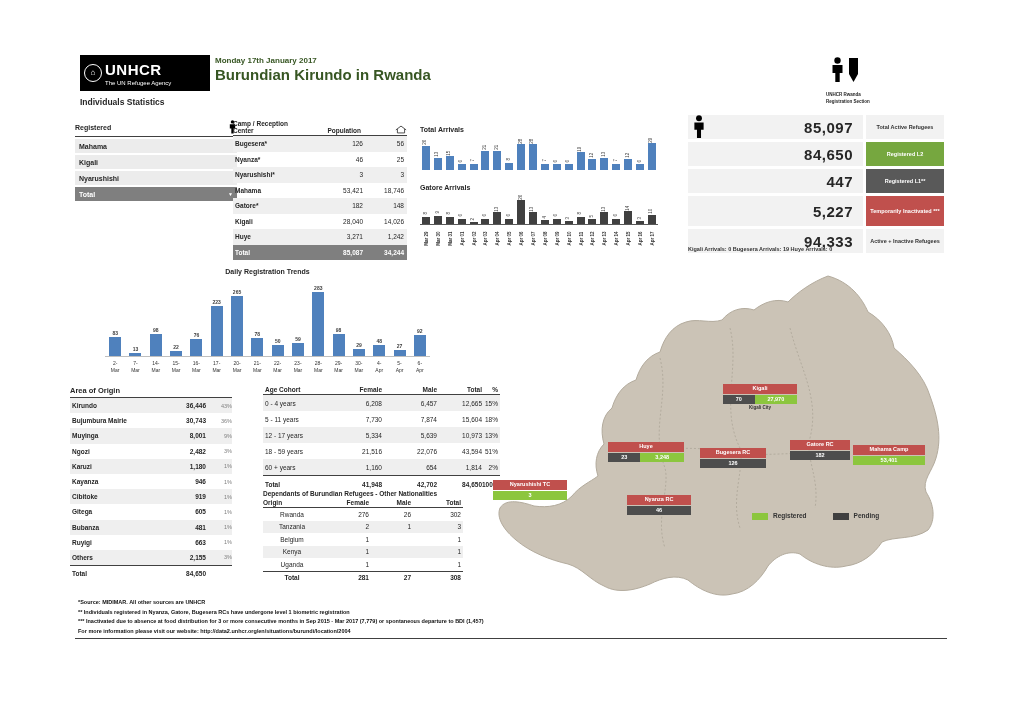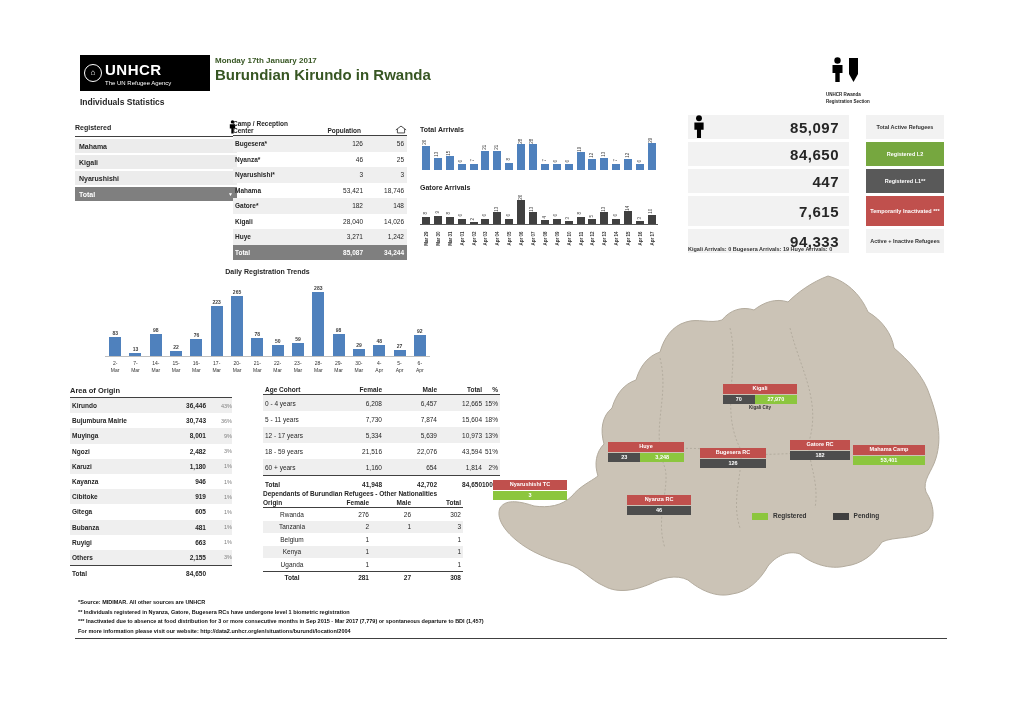--- a/index.html
+++ b/index.html
@@ -46,21 +46,21 @@
   .bar-blue{background:#4f81bd;}
   .bar-dark{background:#404040;}
   .vlab{font-size:4.5px;color:#404040;transform:rotate(-90deg);margin-bottom:1px;line-height:1;}
   .xlab{position:relative;height:24px;}
   .xlab span{position:absolute;left:50%;top:10px;transform:translateX(-50%) rotate(-90deg);
         font-size:4.5px;font-weight:bold;white-space:nowrap;color:#333;}
   .tlab{font-size:5px;font-weight:bold;color:#404040;margin-bottom:1px;line-height:1;}
   .clab{font-size:5px;color:#333;text-align:center;line-height:1.4;margin-top:2px;}
   
   .stats{left:688px;top:115px;width:256px;}
-  .stat-row{display:flex;gap:17px;margin-bottom:3px;}
+  .stat-row{display:flex;gap:3px;margin-bottom:3px;}
   .stat-num{flex:1;background:#f2f2f2;display:flex;align-items:center;justify-content:flex-end;
         font-size:15px;font-weight:600;padding:0 10px 0 4px;letter-spacing:.5px;}
   .stat-label{width:78px;font-size:5.5px;font-weight:bold;text-align:center;display:flex;
         align-items:center;justify-content:center;line-height:1.5;padding:2px;box-sizing:border-box;}
   .st-gray{background:#f2f2f2;color:#333;}
   .st-green{background:#76a73f;color:#fff;}
   .st-dark{background:#595959;color:#fff;}
   .st-red{background:#c0504d;color:#fff;}
   .stat-note{left:688px;top:246px;font-size:5.5px;font-weight:bold;color:#333;}
   
@@ -444,21 +444,21 @@
         <div class="stat-label st-green">Registered L2</div>
       </div>
       <div class="stat-row" style="height: 24px;">
         <div class="stat-num">
           <span>447</span>
         </div>
         <div class="stat-label st-dark">Registered L1**</div>
       </div>
       <div class="stat-row" style="height: 30px;">
         <div class="stat-num">
-          <span>7,615</span>
+          <span>5,227</span>
         </div>
         <div class="stat-label st-red">Temporarily Inactivated ***</div>
       </div>
       <div class="stat-row" style="height: 24px;">
         <div class="stat-num">
           <span>94,333</span>
         </div>
         <div class="stat-label st-gray">Active + Inactive Refugees</div>
       </div>
     </div>

